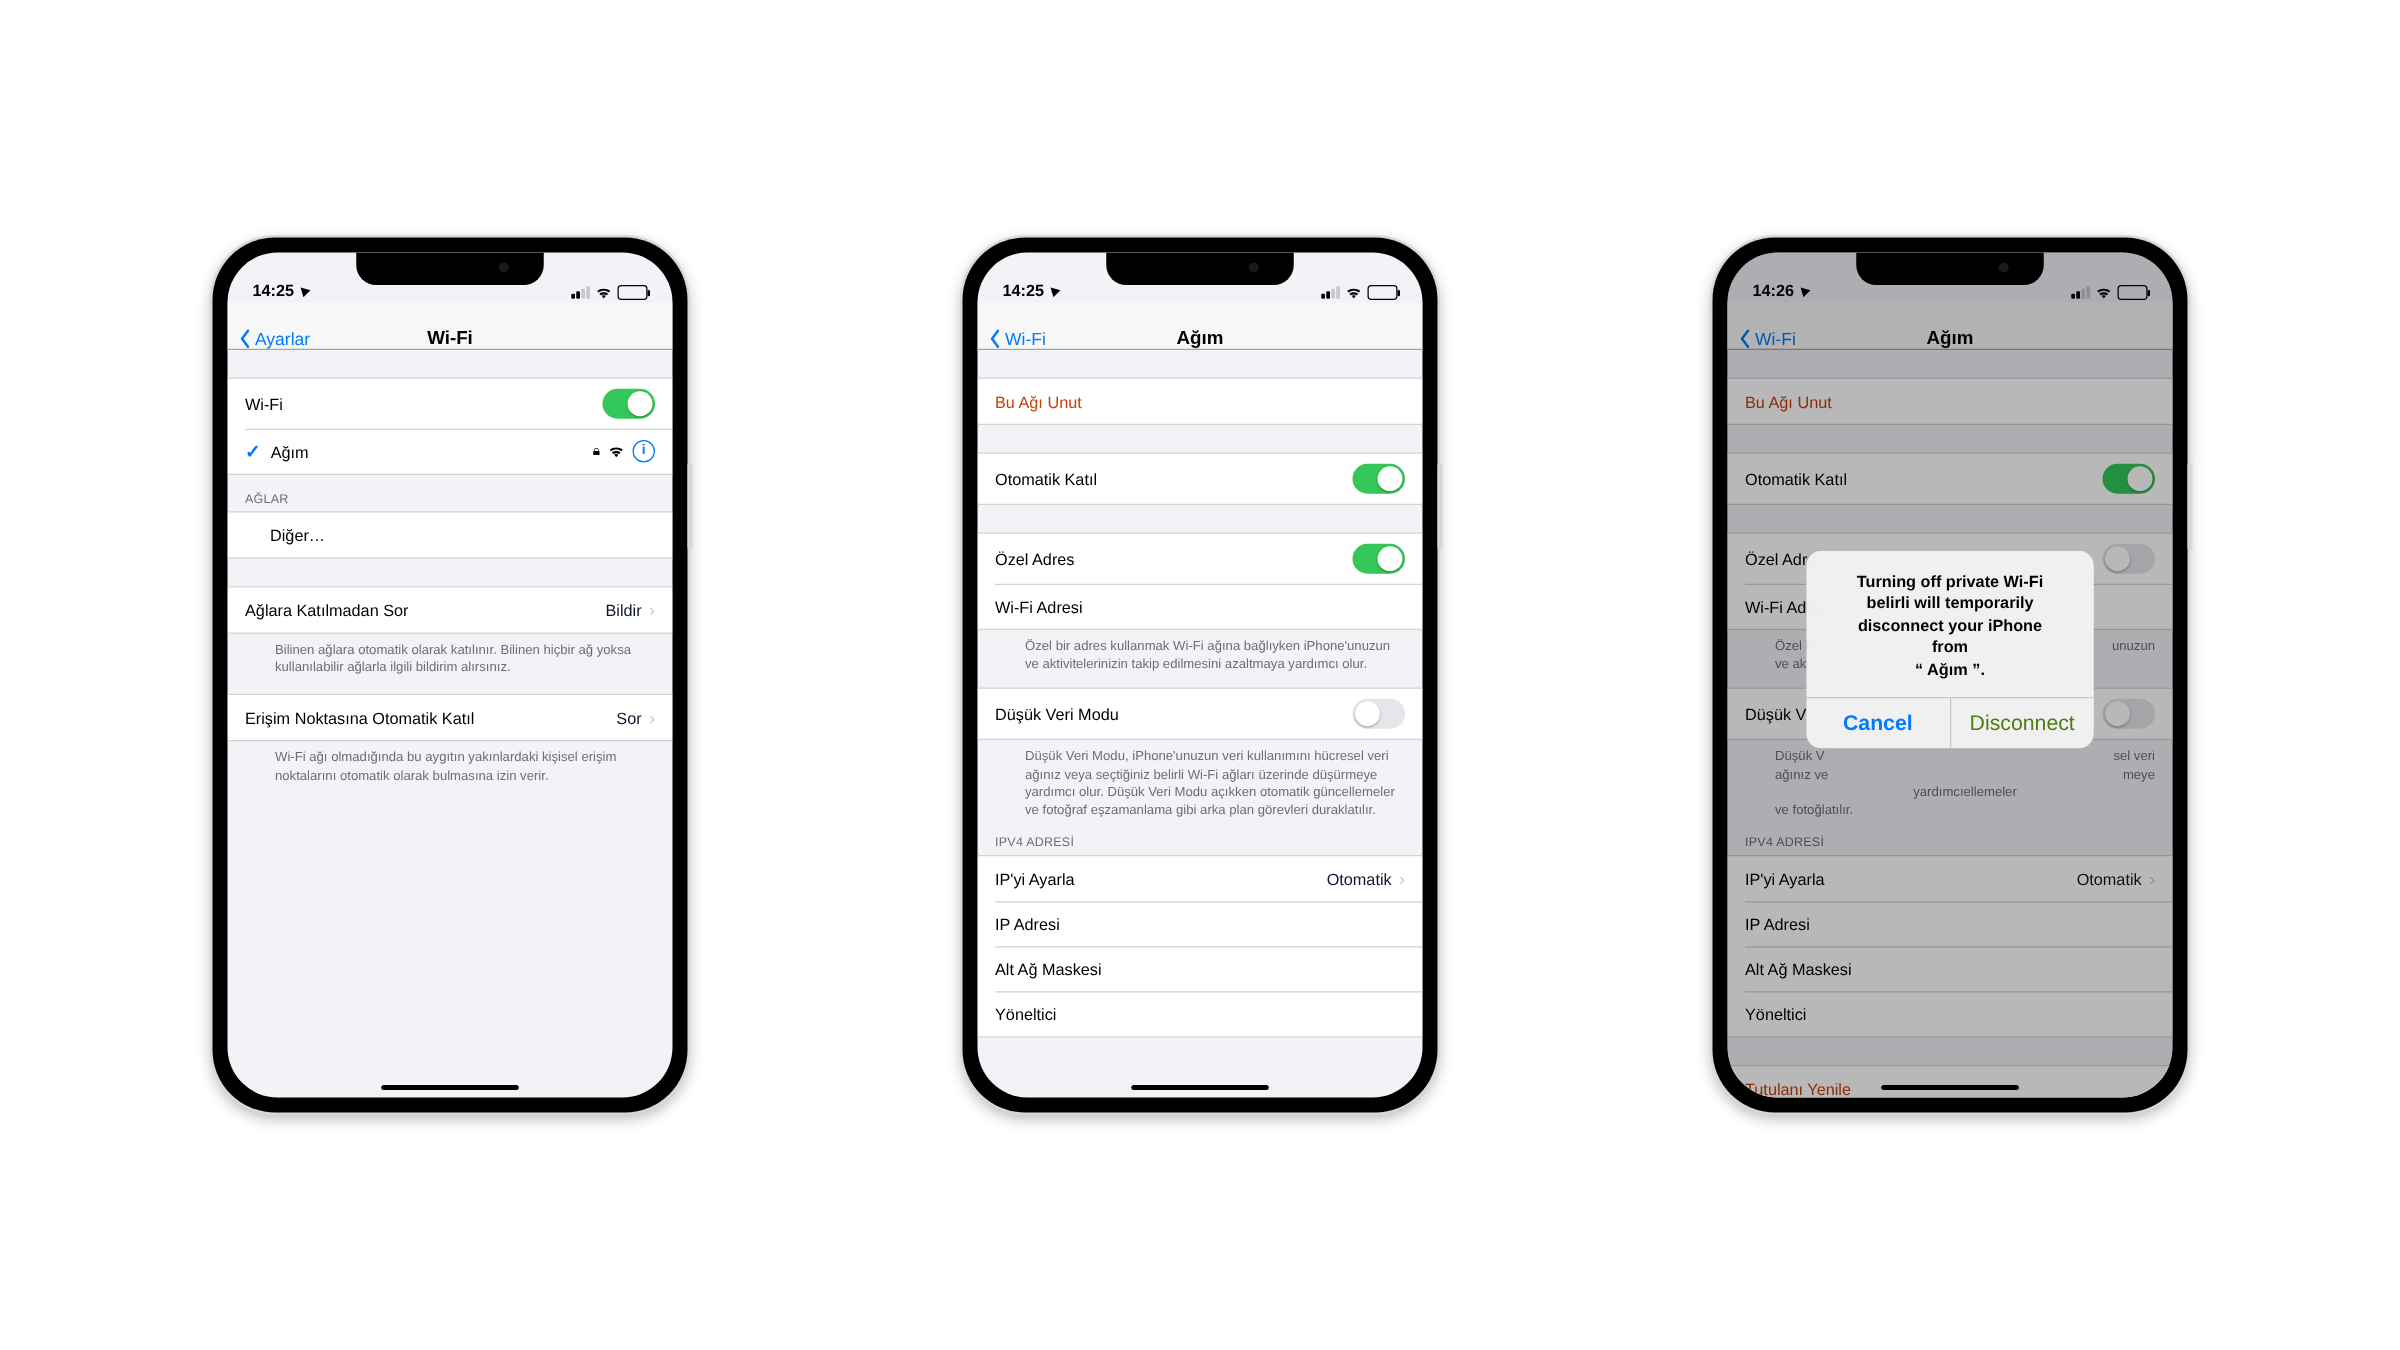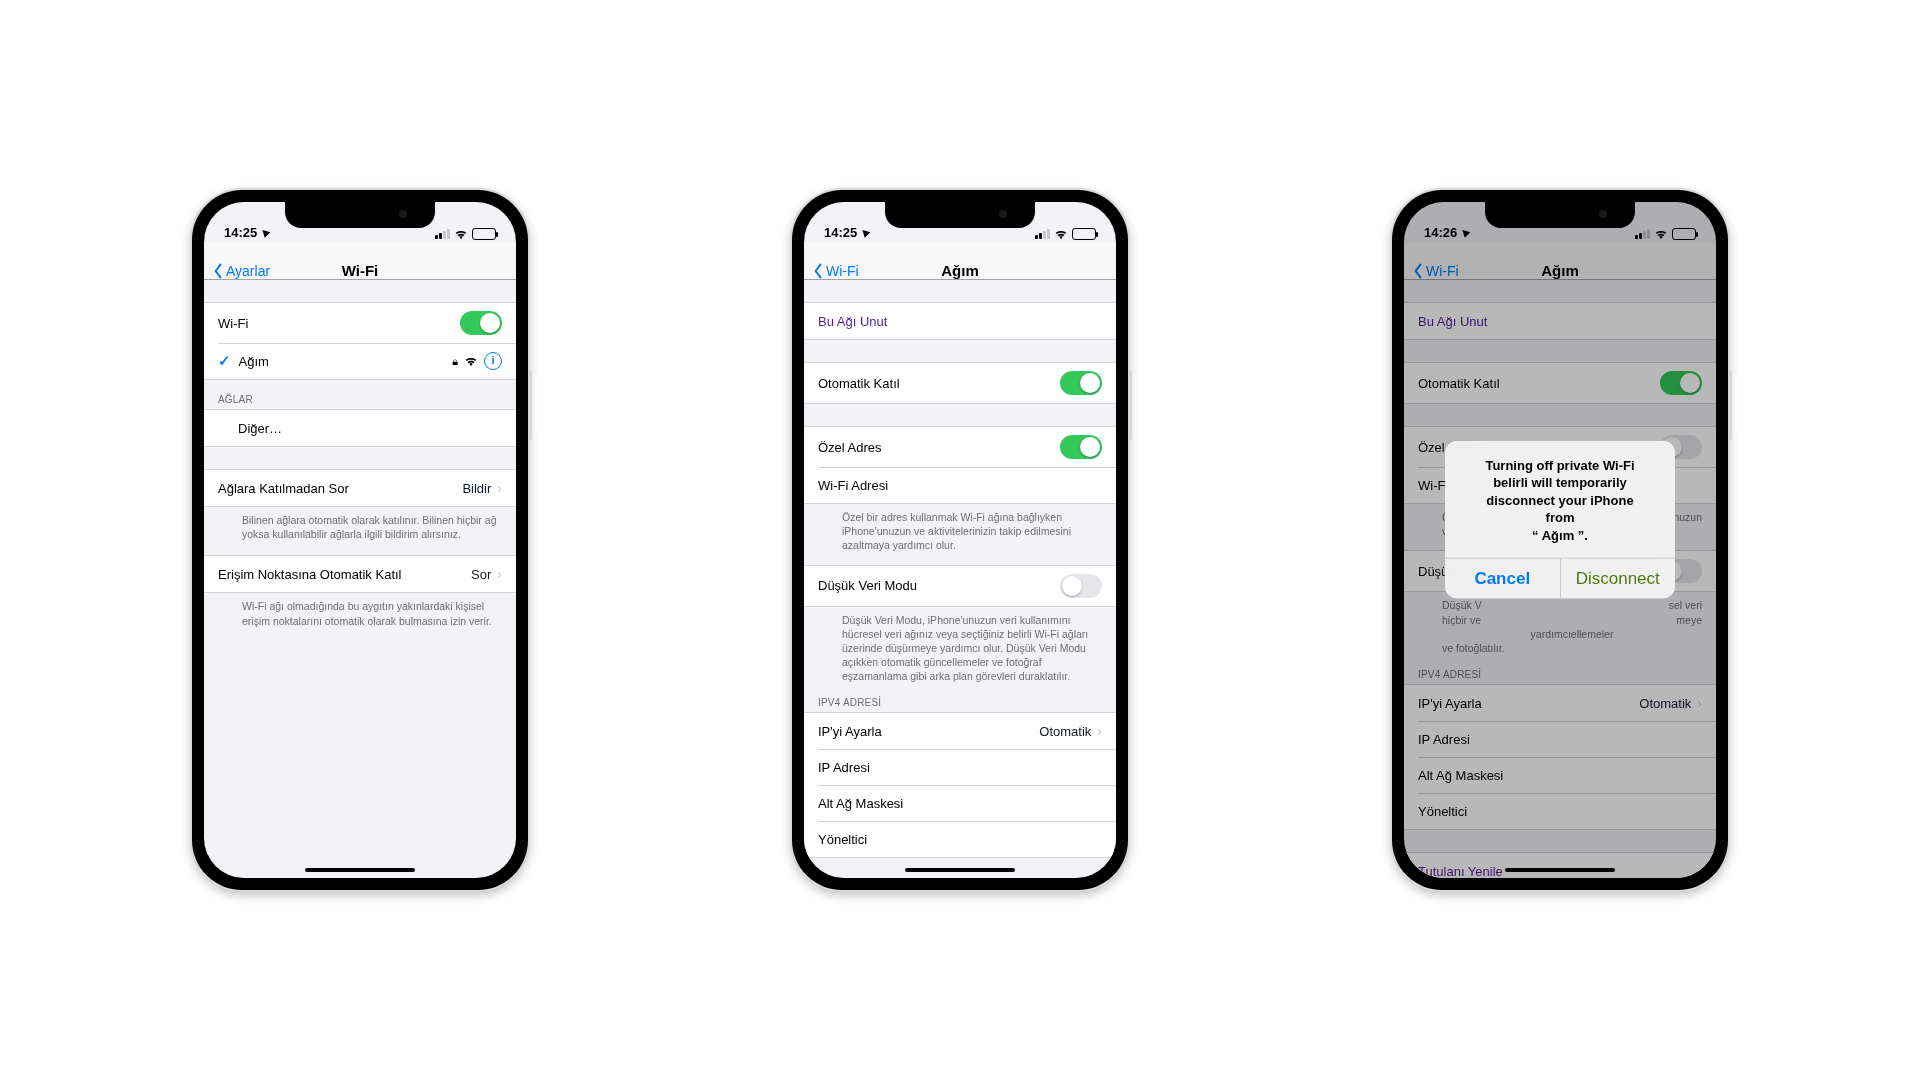--- a/index.html
+++ b/index.html
@@ -12,21 +12,21 @@
   }
   .stage {
     width: 1920px;
     height: 1080px;
     display: flex;
     justify-content: space-around;
     align-items: center;
     padding: 40px 60px;
   }
   .phone {
-    width: 336px;
+    width: 380px;
     height: 700px;
     background: #000;
     border-radius: 50px;
     padding: 12px;
     position: relative;
     box-shadow: 0 0 0 2px #d9d9d4, 0 4px 12px rgba(0,0,0,0.3);
   }
   .phone::before {
     
     content:"";
@@ -138,21 +138,21 @@
   }
   .row + .row::before,
   .row.divider-top::before {
     content:""; position:absolute; left:14px; right:0; top:0;
     height:1px; background:#d1d1d6;
   }
   .row .left { display:flex; align-items:center; gap:8px;}
   .row .right { display:flex; align-items:center; gap:6px; color:#8e8e93;}
   .detail { color:#0f172a; font-size:13px;}
   .chev { color:#c7c7cc; font-size:14px;}
-  .link { color:#4c1d95; }
+  .link { color:#c2410c; }
   .header-label {
     font-size:10px; color:#6d6d72; text-transform:uppercase;
     padding:14px 14px 4px 14px; letter-spacing:0.2px;
   }
   .footer-label {
     font-size:10.5px; color:#6d6d72;
     padding:6px 14px 0 14px; line-height:1.35;margin-left:24px;
   }
   .check { color:#007aff; font-size:15px; font-weight:700;}
   .toggle {
@@ -505,21 +505,21 @@
                 <div class="knob"></div>
               </div>
           </div>
         </div>
         <div class="footer-label">
           <div style="display:flex;justify-content:space-between;">
               <span>Düşük V</span>
               <span>sel veri</span>
             </div>
           <div style="display:flex;justify-content:space-between;">
-              <span>hiçbir ve</span>
+              <span>ağınız ve</span>
               <span>meye</span>
             </div>
           <div style="display:flex;justify-content:center;">
               <span>yardımcı</span>
               <span>ellemeler</span>
             </div>
           <div style="display:flex;">
               <span>ve fotoğ</span>
               <span>latılır.</span>
             </div>

